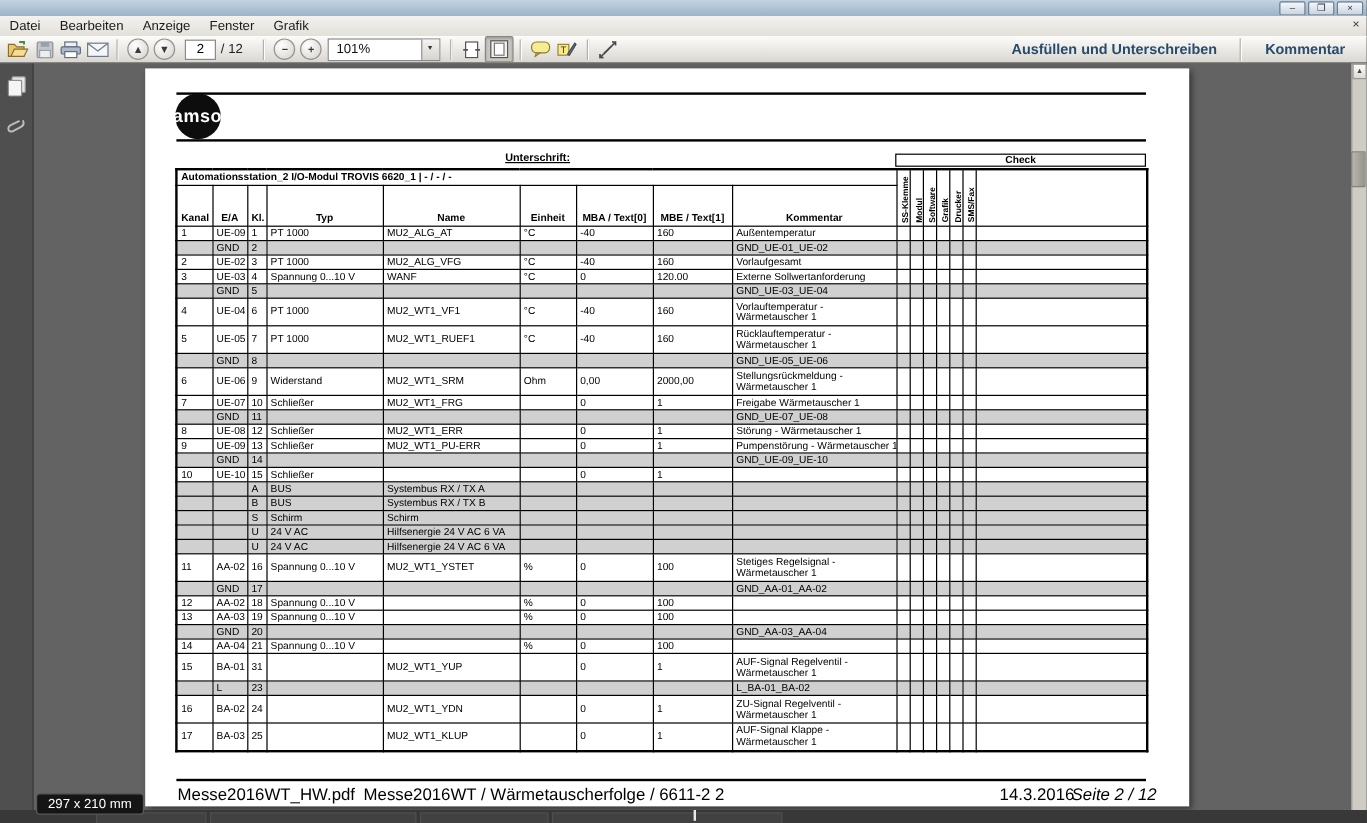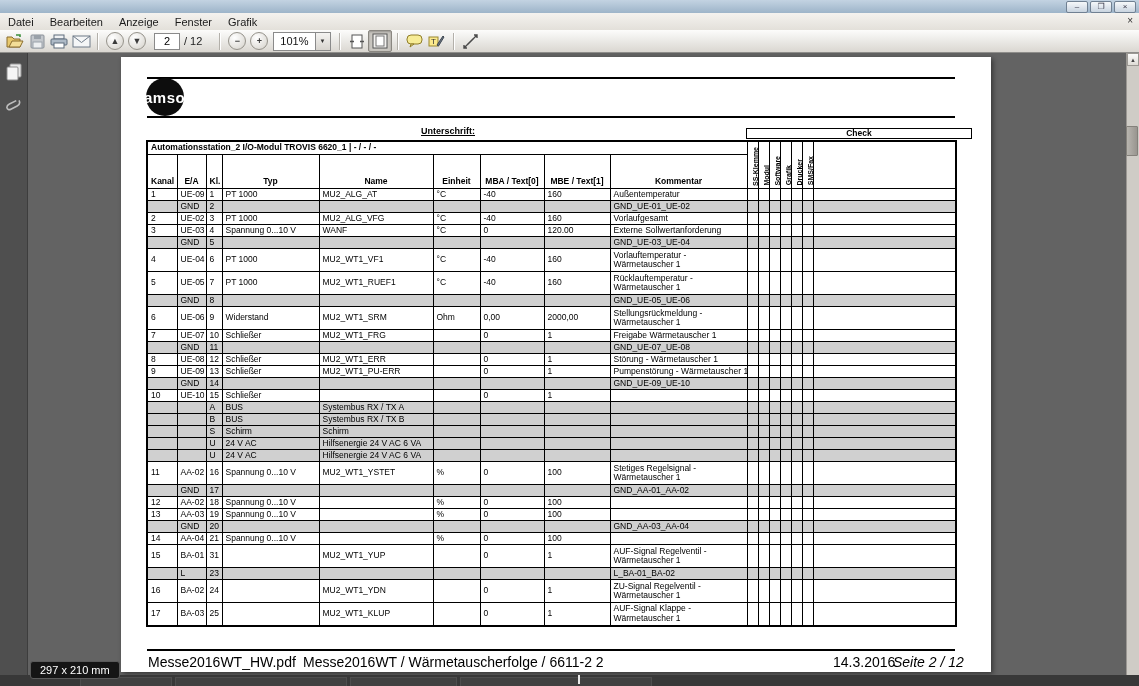--- a/index.html
+++ b/index.html
@@ -24,21 +24,21 @@
   .tb-sep{width:1px;height:17px;background:#b3b0aa;border-right:1px solid #fff;margin:0 5px;}
   .tb-btn{display:flex;align-items:center;justify-content:center;width:22px;height:20px;
     border-radius:2px;cursor:default;}
   .circle-btn{width:16px;height:16px;border-radius:50%;margin:0 2px;
     background:radial-gradient(circle at 35% 30%,#ffffff,#d4d1ca);
     border:1px solid #96938b;color:#3b3b3b;display:flex;align-items:center;
     justify-content:center;font-size:9px;font-weight:bold;line-height:1;cursor:default;}
   .page-input{width:24px;height:15px;border:1px solid #8a8a8a;background:#fff;
     text-align:center;font-size:11px;font-family:inherit;margin:0 4px 0 6px;padding:0;}
   .page-total{color:#222;margin-right:12px;}
-  .zoom-box{display:flex;align-items:center;margin:0 3px;height:17px;border:1px solid #8a8a8a;background:#fff;}
+  .zoom-box{display:flex;align-items:center;margin:0 3px;height:17px;border:1px solid #8a8a8a;background:#fff;gap:36px;}
   .zoom-value{padding:0 6px;font-size:11px;color:#111;}
   .zoom-caret{width:14px;height:17px;background:linear-gradient(#f4f3f1,#d7d4ce);
     border-left:1px solid #8a8a8a;display:flex;align-items:center;justify-content:center;
     font-size:7px;color:#333;cursor:default;}
   .tb-btn.pressed{background:#c9c6c0;border:1px solid #8a8781;box-shadow:inset 0 1px 2px rgba(0,0,0,.25);}
   .tb-right{margin-left:auto;display:flex;align-items:center;height:100%;}
   .task-btn{font-size:12px;font-weight:bold;color:#274b6d;padding:0 14px;cursor:default;}
   .tb-right .tb-sep{height:19px;}
 
   
@@ -55,21 +55,21 @@
 
   
   .page{position:absolute;left:121px;top:4px;width:870px;height:615px;background:#fff;
     box-shadow:2px 2px 5px rgba(0,0,0,.45);color:#000;}
   .rule{position:absolute;background:#000;}
   .logo{position:absolute;left:25px;top:21px;width:38px;height:38px;border-radius:50%;
     background:#0d0d0d;display:flex;align-items:center;justify-content:center;}
   .logo span{color:#fff;font-size:15px;font-weight:bold;letter-spacing:.5px;}
   .unterschrift{position:absolute;left:300px;top:69px;font-size:9px;font-weight:bold;
     text-decoration:underline;}
-  .check-box{position:absolute;left:625px;top:71px;width:226px;height:11px;
+  .check-box{position:absolute;left:625px;top:71px;width:209px;height:11px;
     border:1.5px solid #000;box-sizing:border-box;text-align:center;
     font-size:8.5px;font-weight:bold;line-height:9px;}
 
   table.io{position:absolute;left:25px;top:83px;border-collapse:collapse;table-layout:fixed;
     width:809px;font-size:8.5px;line-height:9.5px;}
   table.io th,table.io td{border:1px solid #000;padding:0 3px;overflow:hidden;}
   table.io{border:2px solid #000;}
   th.tbl-title{text-align:left;font-size:8.5px;font-weight:bold;height:12px;white-space:nowrap;}
   tr.colhead th{height:31px;vertical-align:bottom;text-align:center;font-size:8.5px;
     font-weight:bold;padding-bottom:2px;}
@@ -201,20 +201,25 @@
     </div>
     <div class="tb-sep"></div>
     <div class="tb-btn">
       <span>
         <svg width="15" height="15" viewBox="0 0 15 15">
           <path d="M4 11 L11 4" stroke="#4a4a4a" stroke-width="1.6"></path>
           <path d="M11 1 L14 1 L14 4 M11 4 L14 1" stroke="#4a4a4a" stroke-width="1.4" fill="none"></path>
           <path d="M1 11 L1 14 L4 14 M1 14 L4 11" stroke="#4a4a4a" stroke-width="1.4" fill="none"></path>
         </svg>
       </span>
+    </div>
+    <div class="tb-right">
+      <div class="task-btn">Ausfüllen und Unterschreiben</div>
+      <div class="tb-sep"></div>
+      <div class="task-btn">Kommentar</div>
     </div>
   </div>
 
   <div class="main">
     <div class="sidebar">
       <div class="side-icon" style="margin-top:6px;">
         <span>
           <svg width="17" height="18" viewBox="0 0 17 18">
             <rect x="5" y="1" width="11" height="13" rx="1" fill="#e8e8e8" stroke="#9c9c9c"></rect>
             <rect x="2" y="4" width="11" height="13" rx="1" fill="#f5f5f5" stroke="#8f8f8f"></rect>

